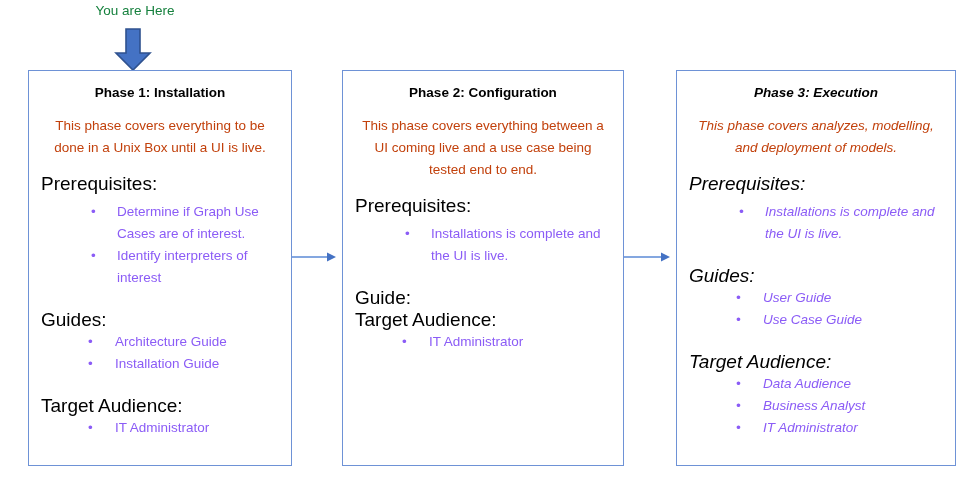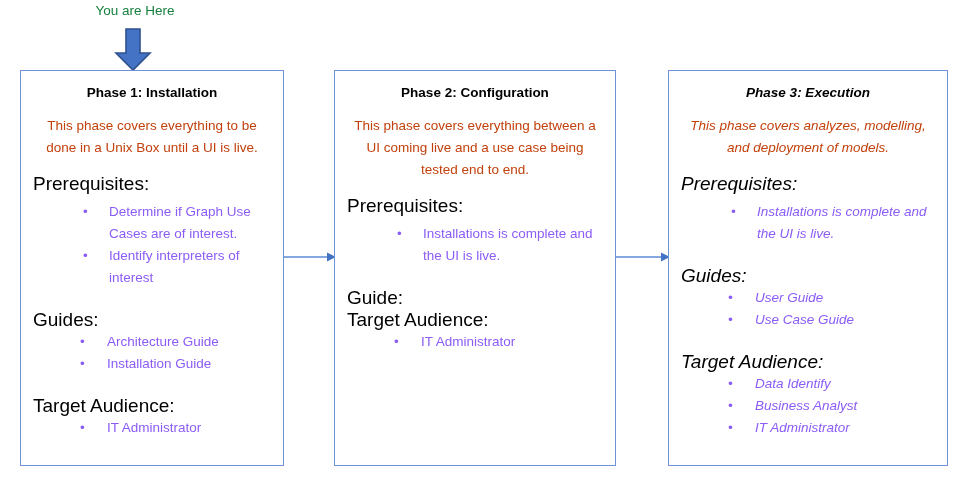--- a/index.html
+++ b/index.html
@@ -43,20 +43,21 @@
   
   .phase-box {
     position: absolute;
     top: 70px;
     height: 396px;
     box-sizing: border-box;
     border: 1.6px solid #6e92d6;
     background: #ffffff;
     padding: 10px 12px 6px 12px;
     overflow: hidden;
+    margin-left: 8px;
   }
   #box-1 { left: 20px;  width: 264px; }
   #box-2 { left: 334px; width: 282px; }
   #box-3 { left: 668px; width: 280px; font-style: italic; }
 
   .phase-title {
     text-align: center;
     font-size: 13.5px;
     font-weight: bold;
     line-height: 19px;
@@ -190,19 +191,19 @@
     </ul>
 
     <div class="section-head">Guides:</div>
     <ul class="bullet-list indent-narrow">
       <li>User Guide</li>
       <li>Use Case Guide</li>
     </ul>
 
     <div class="section-head">Target Audience:</div>
     <ul class="bullet-list indent-narrow">
-      <li>Data Identify</li>
+      <li>Data Audience</li>
       <li>Business Analyst</li>
       <li>IT Administrator</li>
     </ul>
   </div>
 
 </div>
 
 </body></html>

